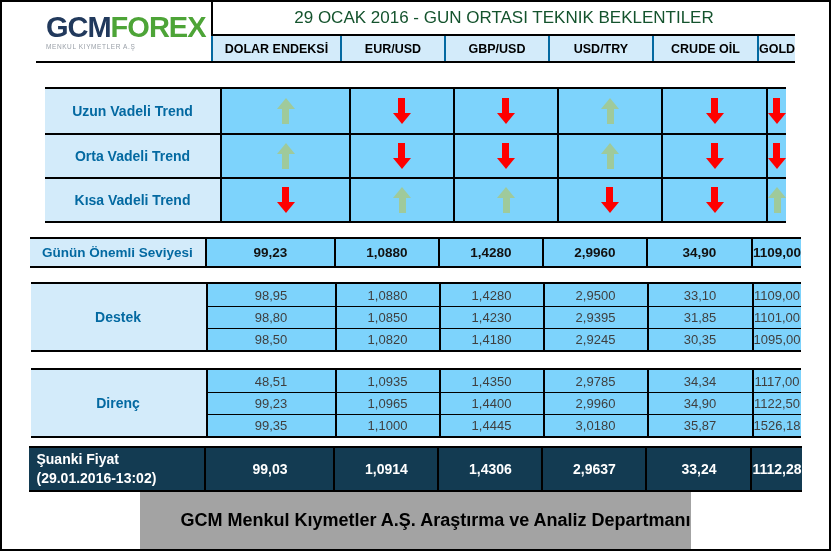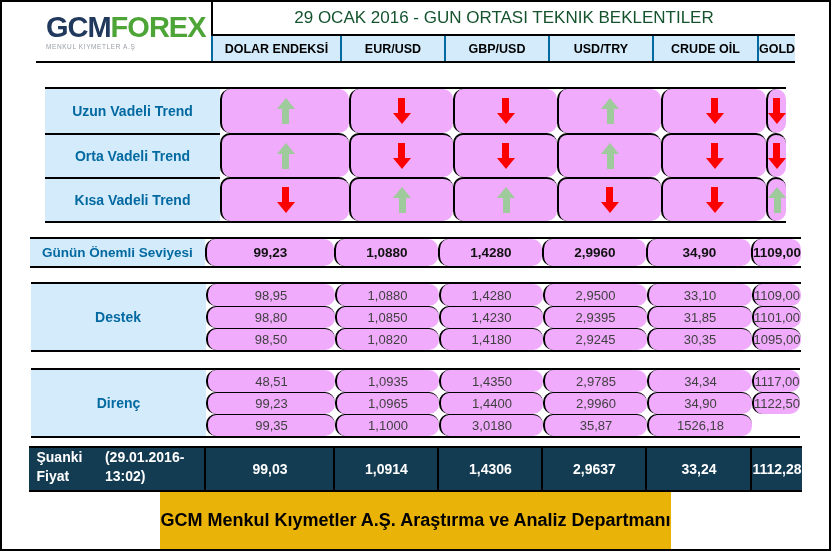--- a/index.html
+++ b/index.html
@@ -26,44 +26,44 @@
   .hdr{border-bottom:2px solid #000;}
 
   .gap{background:#fff;flex:none;}
 
   
   .cell{display:flex;align-items:center;justify-content:center;box-sizing:border-box;}
   .bl{border-left:2px solid #000;}
   .bt{border-top:2px solid #000;}
   .bt1{border-top:1px solid #000;}
   .label-cell{background:#d3ebfa;font-weight:700;font-size:14px;color:#0369a1;}
-  .green-cell{background:#f0abfc;border-radius:10px;}
+  .green-cell{background:#7dd3fc;}
   .val{font-size:13px;color:#3f3f3f;}
   .bold-val{font-weight:800;font-size:13.5px;color:#111;}
 
   
   .trends{grid-auto-rows:44px;}
   .arrow{display:inline-flex;flex-direction:column;align-items:center;line-height:0;}
   .a-head{width:0;height:0;border-left:9px solid transparent;border-right:9px solid transparent;border-bottom:11px solid currentColor;}
   .a-shaft{width:7px;height:15px;background:currentColor;}
   .arrow-up{color:#9fca9b;}
   .arrow-down{color:#fe0000;transform:rotate(180deg);}
 
   
   .important{grid-auto-rows:27px;}
   .levels{grid-auto-rows:22px;}
 
   
   .current{grid-auto-rows:42px;background:#133b52;}
   .current .cell{color:#fff;font-weight:800;font-size:14px;}
-  .cp-label{flex-direction:row;align-items:flex-start;justify-content:center;padding-left:7px;line-height:1.35;}
+  .cp-label{flex-direction:column;align-items:flex-start;justify-content:center;padding-left:7px;line-height:1.35;}
 
   
   .footer{flex:1;display:flex;align-items:center;justify-content:center;
-    font-weight:800;font-size:18px;color:#000;background:#eab308;}
+    font-weight:800;font-size:18px;color:#000;background:#a3a3a3;padding-left:40px;}
 </style>
 </head>
 <body>
 
 <div id="sheet">
 
   <div class="grid hdr">
     <div class="logo-cell">
       <div class="logo-text"><span class="logo-gcm">GCM</span><span class="logo-forex">FOREX</span></div>
       <div class="logo-sub">MENKUL KIYMETLER A.Ş</div>
@@ -242,20 +242,21 @@
     <div class="cell green-cell bl val">34,34</div>
     <div class="cell green-cell bl val">1117,00</div>
     <div class="cell green-cell bl bt1 val">99,23</div>
     <div class="cell green-cell bl bt1 val">1,0965</div>
     <div class="cell green-cell bl bt1 val">1,4400</div>
     <div class="cell green-cell bl bt1 val">2,9960</div>
     <div class="cell green-cell bl bt1 val">34,90</div>
     <div class="cell green-cell bl bt1 val">1122,50</div>
     <div class="cell green-cell bl bt1 val">99,35</div>
     <div class="cell green-cell bl bt1 val">1,1000</div>
+    <div class="cell green-cell bl bt1 val">1,4445</div>
     <div class="cell green-cell bl bt1 val">3,0180</div>
     <div class="cell green-cell bl bt1 val">35,87</div>
     <div class="cell green-cell bl bt1 val">1526,18</div>
   </div>
 
   <div class="gap" style="height:8px"></div>
 
   <div class="grid section current">
     <div class="cell cp-label">
       <span>Şuanki Fiyat</span>

